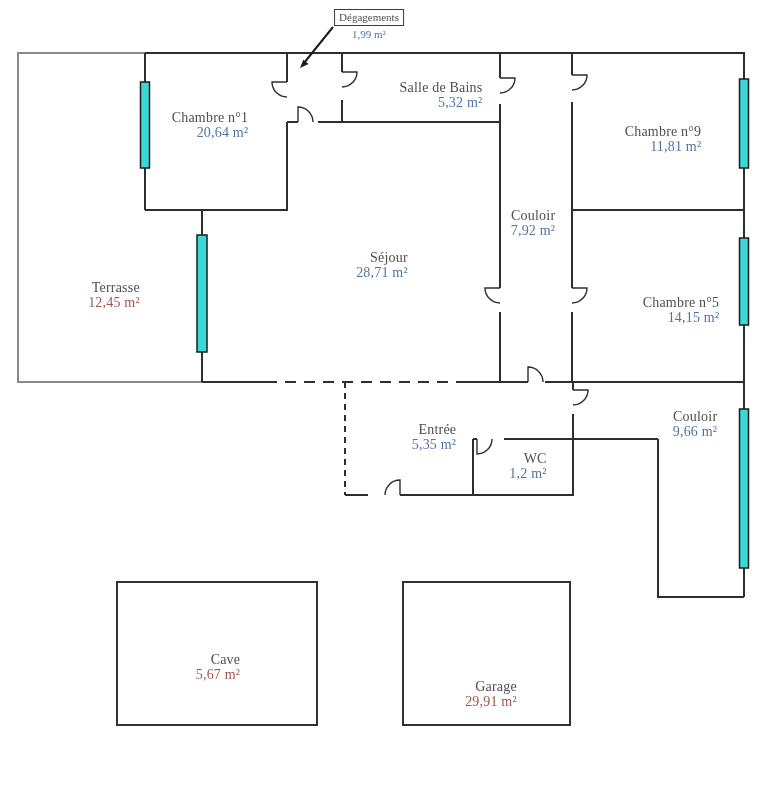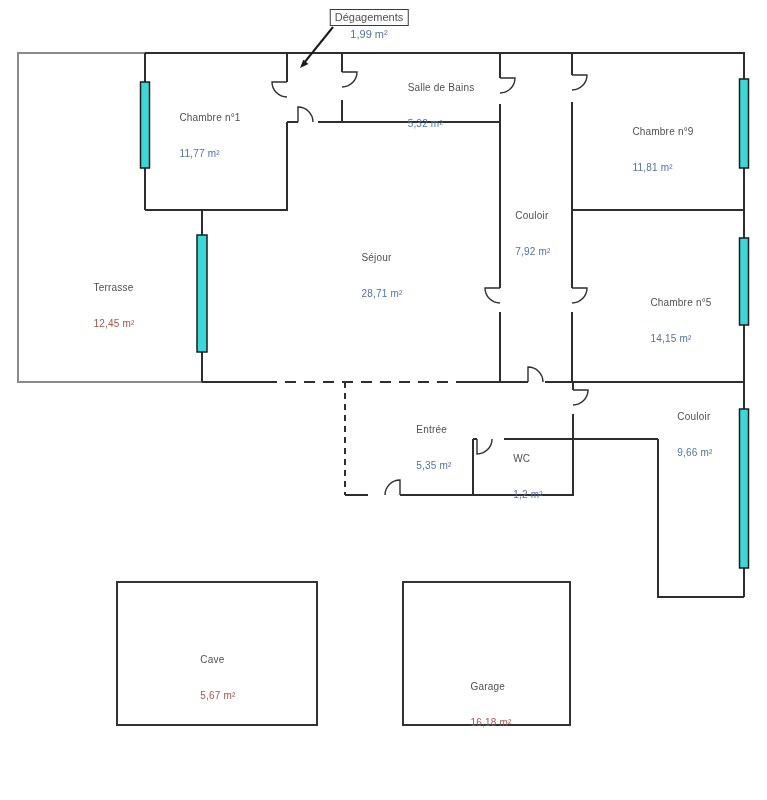--- a/index.html
+++ b/index.html
@@ -1,34 +1,34 @@
 <!DOCTYPE html>
 <html><head>
 <meta charset="utf-8">
 <style>
   html,body{margin:0;padding:0;background:#ffffff;}
   .plan{
     position:relative;
     width:767px;height:800px;
     background:#ffffff;
-    font-family:Liberation Sans, sans-serif;
+    font-family:Liberation Serif, serif;
     overflow:hidden;
   }
   .plan svg{position:absolute;left:0;top:0;}
   .room-label{
     position:absolute;
     transform:translateX(-50%);
-    text-align:left;
+    text-align:right;
     white-space:nowrap;
-    font-size:10px;
+    font-size:14px;
     line-height:15px;
     letter-spacing:0.2px;
   }
   .room-label .rname{display:block;color:#4f4f4f;}
-  .room-label .rarea{display:block;margin-top:21px;}
+  .room-label .rarea{display:block;}
   .rarea.blue{color:#5173a3;}
   .rarea.red{color:#a3554d;}
   .callout{
     position:absolute;
     left:369px;top:9px;
     transform:translateX(-50%);
     text-align:center;
     font-size:11px;
     line-height:14px;
   }
@@ -125,21 +125,21 @@
 
   <div class="callout">
     <div class="callout-box">
       <span>Dégagements</span>
     </div>
     <div class="callout-area">1,99 m²</div>
   </div>
 
   <div class="room-label" style="left:210px;top:110px">
     <span class="rname">Chambre n°1</span>
-    <span class="rarea blue">11,77 m²</span>
+    <span class="rarea blue">20,64 m²</span>
   </div>
 
   <div class="room-label" style="left:441px;top:80px">
     <span class="rname">Salle de Bains</span>
     <span class="rarea blue">5,32 m²</span>
   </div>
 
   <div class="room-label" style="left:663px;top:124px">
     <span class="rname">Chambre n°9</span>
     <span class="rarea blue">11,81 m²</span>
@@ -180,16 +180,16 @@
     <span class="rarea blue">1,2 m²</span>
   </div>
 
   <div class="room-label" style="left:218px;top:652px">
     <span class="rname">Cave</span>
     <span class="rarea red">5,67 m²</span>
   </div>
 
   <div class="room-label" style="left:491px;top:679px">
     <span class="rname">Garage</span>
-    <span class="rarea red">16,18 m²</span>
+    <span class="rarea red">29,91 m²</span>
   </div>
 
 </div>
 
 </body></html>

